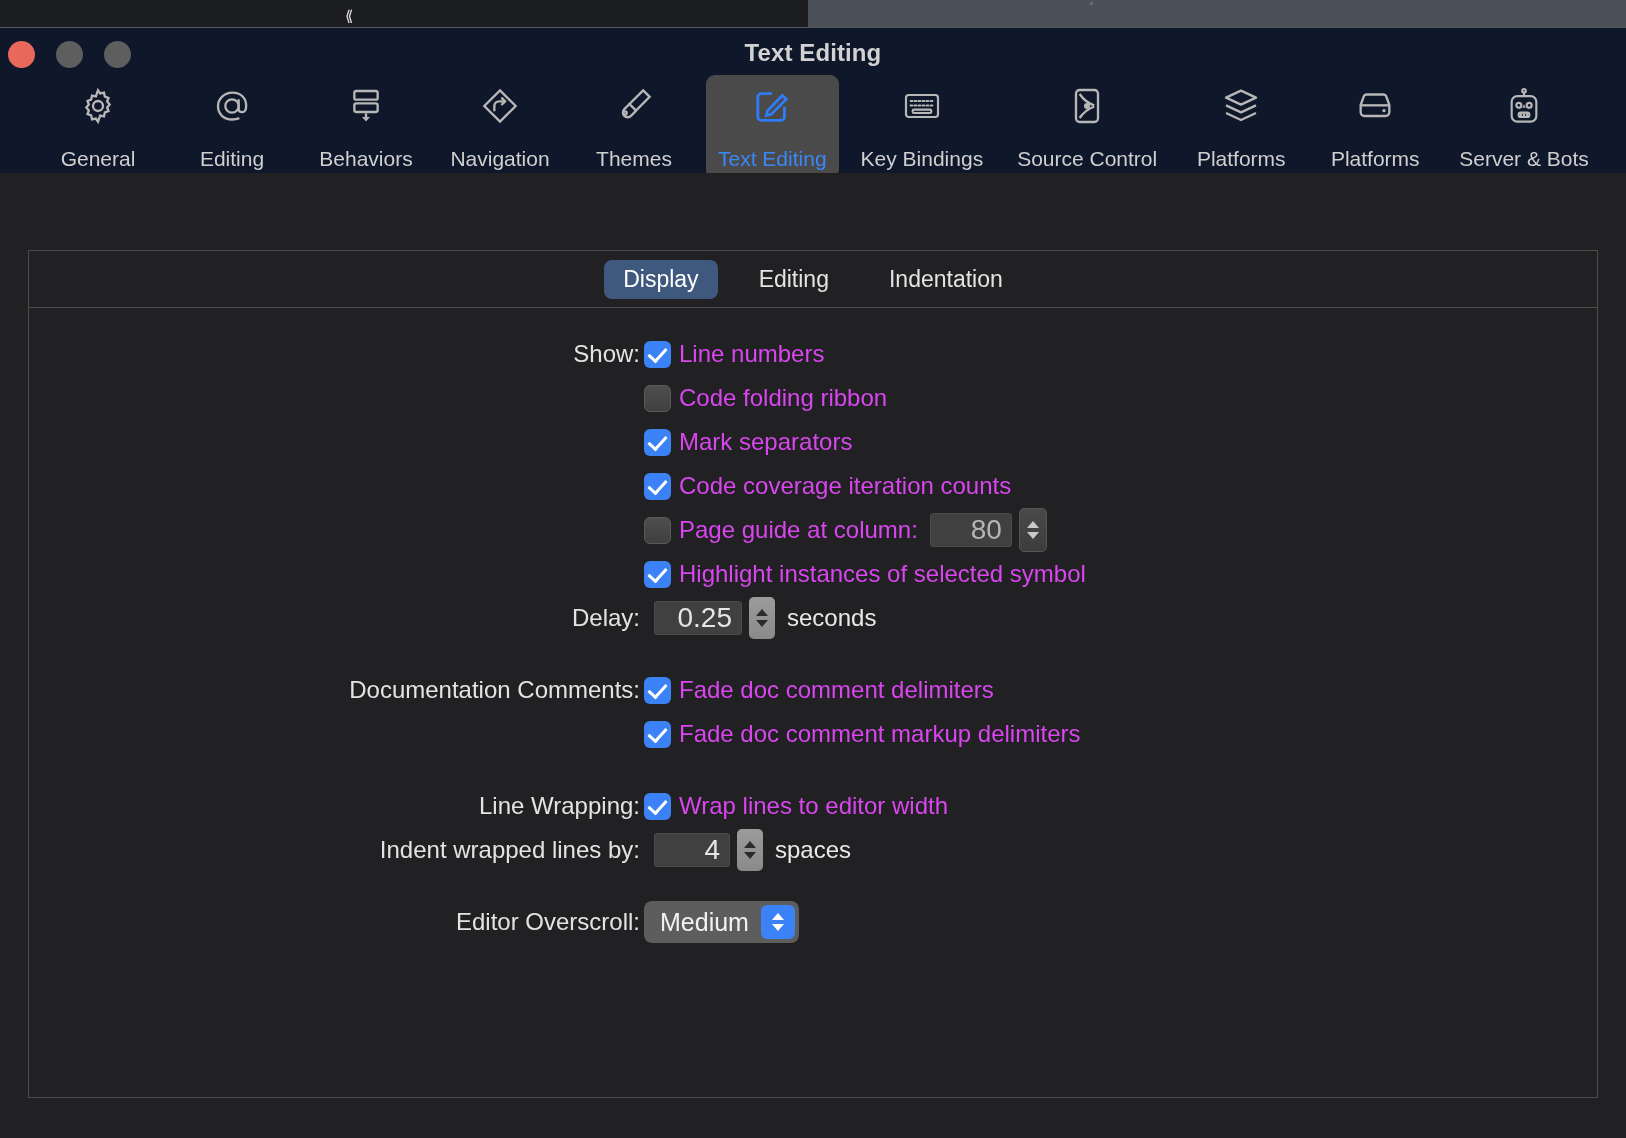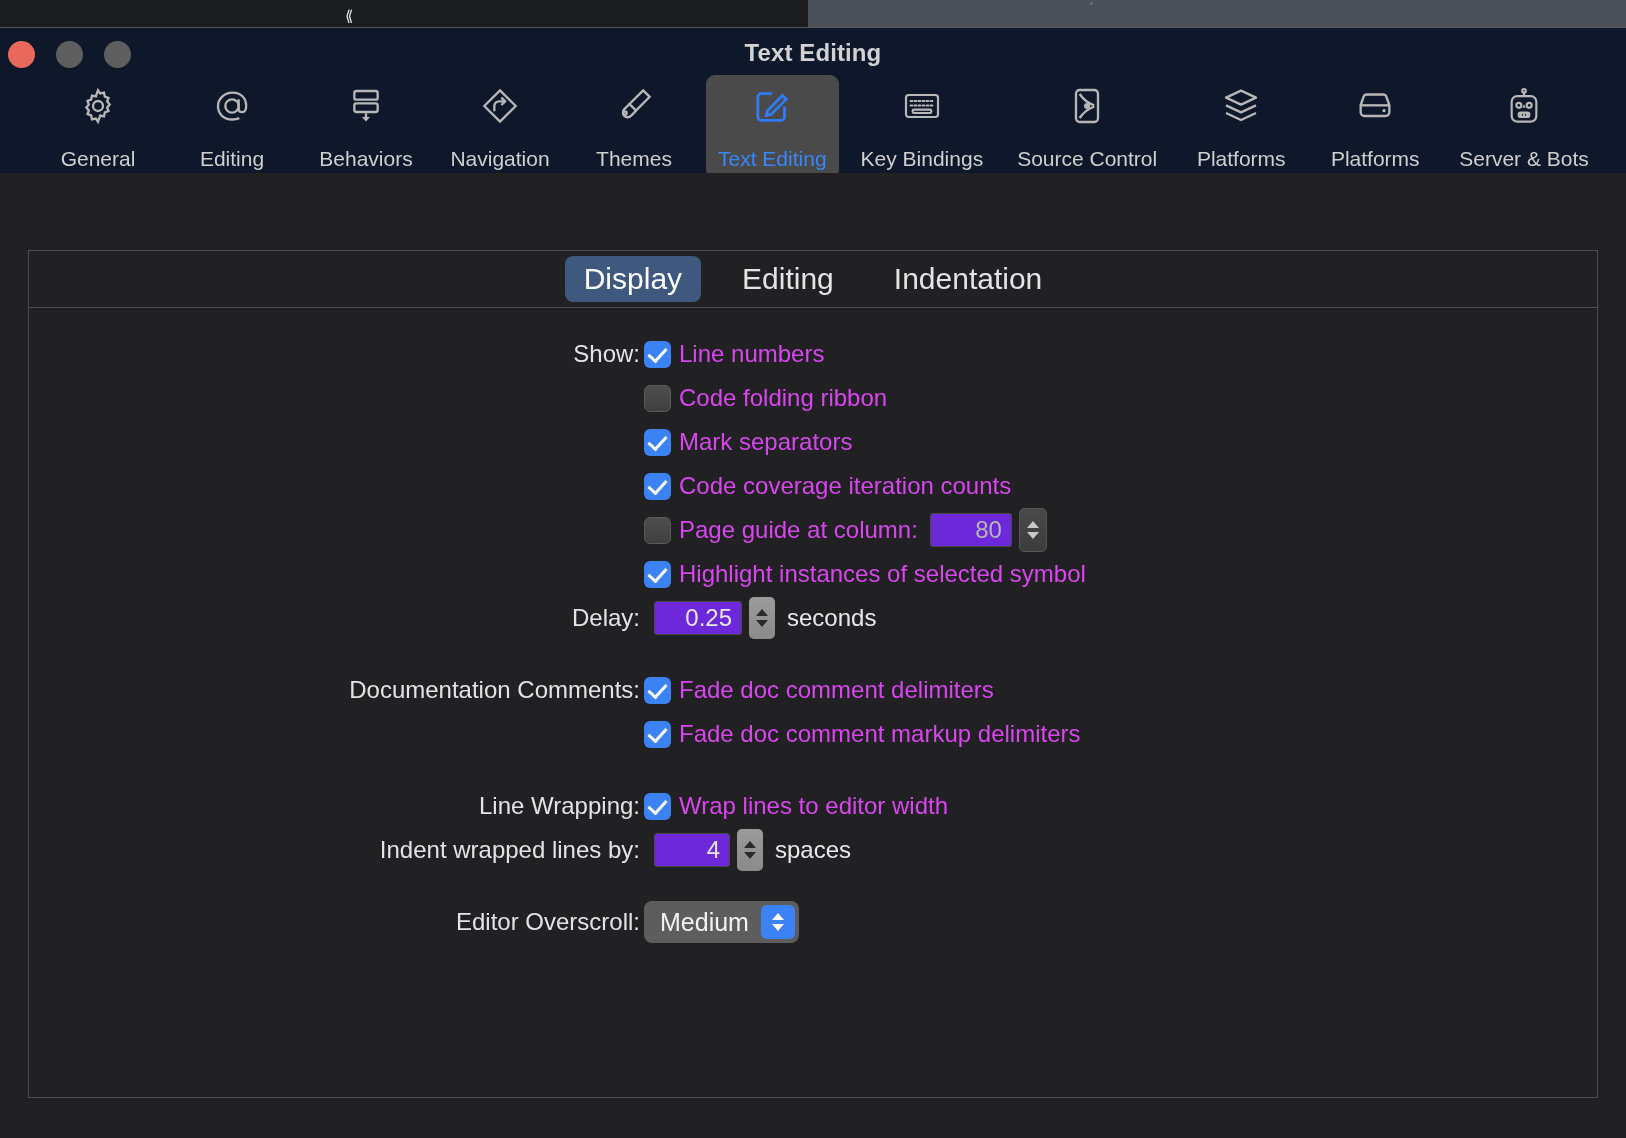--- a/index.html
+++ b/index.html
@@ -38,40 +38,40 @@
   .tb-icon{width:42px;height:42px;display:flex;align-items:center;justify-content:center;color:#b7b7b7;}
   .tb-item.active .tb-icon{color:#2f7cf6;}
   .tb-label{font-size:21px;color:#cfcfcf;white-space:nowrap;}
   .tb-item.active .tb-label{color:#3b87f7;}
 
   
   .winbody{position:absolute;left:0;top:145px;width:1626px;height:966px;background:#212123;}
   .panel{position:absolute;left:28px;top:77px;width:1570px;height:848px;
          border:1px solid #4c4c4c;box-sizing:border-box;background:#212123;}
   .seg-bar{height:56px;border-bottom:1px solid #4c4c4c;display:flex;align-items:center;justify-content:center;gap:0;}
-  .seg{font-size:30px;color:#e4e4e4;padding:6px 19px;border-radius:8px;margin:0 11px;}
+  .seg{font-size:23px;color:#e4e4e4;padding:6px 19px;border-radius:8px;margin:0 11px;}
   .seg.active{background:#3f587d;color:#ffffff;}
 
   
   .form{position:relative;padding-top:24px;}
   .row{display:flex;align-items:center;min-height:44px;}
   .lab{width:615px;text-align:right;padding-right:4px;font-size:24px;color:#e3e3e3;
        box-sizing:border-box;flex:none;}
   .lab.blank{color:transparent;}
 
   .cb{width:27px;height:27px;border-radius:6px;flex:none;position:relative;box-sizing:border-box;}
   .cb.on{background:#3b82f6;}
   .cb.off{background:linear-gradient(#4e4e4e,#3f3f3f);border:1px solid #5a5a5a;}
   .cb.on::after{content:"";position:absolute;left:8px;top:3px;width:8px;height:15px;
                 border:solid #fff;border-width:0 3px 3px 0;transform:rotate(42deg);}
   .cb-text{font-size:24px;color:#d946ef;margin-left:8px;white-space:nowrap;}
 
-  .numfield{background:#6d28d9;border:1px solid #4a4a4a;border-radius:3px;height:34px;
+  .numfield{background:#404040;border:1px solid #4a4a4a;border-radius:3px;height:34px;
             display:flex;align-items:center;justify-content:flex-end;padding:7px 9px;
-            font-size:24px;color:#b6b6b6;box-sizing:border-box;}
+            font-size:28px;color:#b6b6b6;box-sizing:border-box;}
   .numfield.f80{width:82px;margin-left:12px;}
   .numfield.fdelay{width:88px;margin-left:10px;color:#e6e6e6;}
   .numfield.findent{width:76px;margin-left:10px;color:#e6e6e6;}
 
   .stepper{width:26px;height:42px;border-radius:5px;display:flex;flex-direction:column;
            align-items:center;justify-content:center;margin-left:7px;flex:none;}
   .stepper.dark{background:linear-gradient(#4a4a4a,#3c3c3c);border:1px solid #555;}
   .stepper.light{background:linear-gradient(#9b9b9b,#8a8a8a);}
   .stepper .chv{width:0;height:0;border-left:6px solid transparent;border-right:6px solid transparent;}
   .stepper.dark .chv.up{border-bottom:7px solid #c9c9c9;margin-bottom:4px;}

